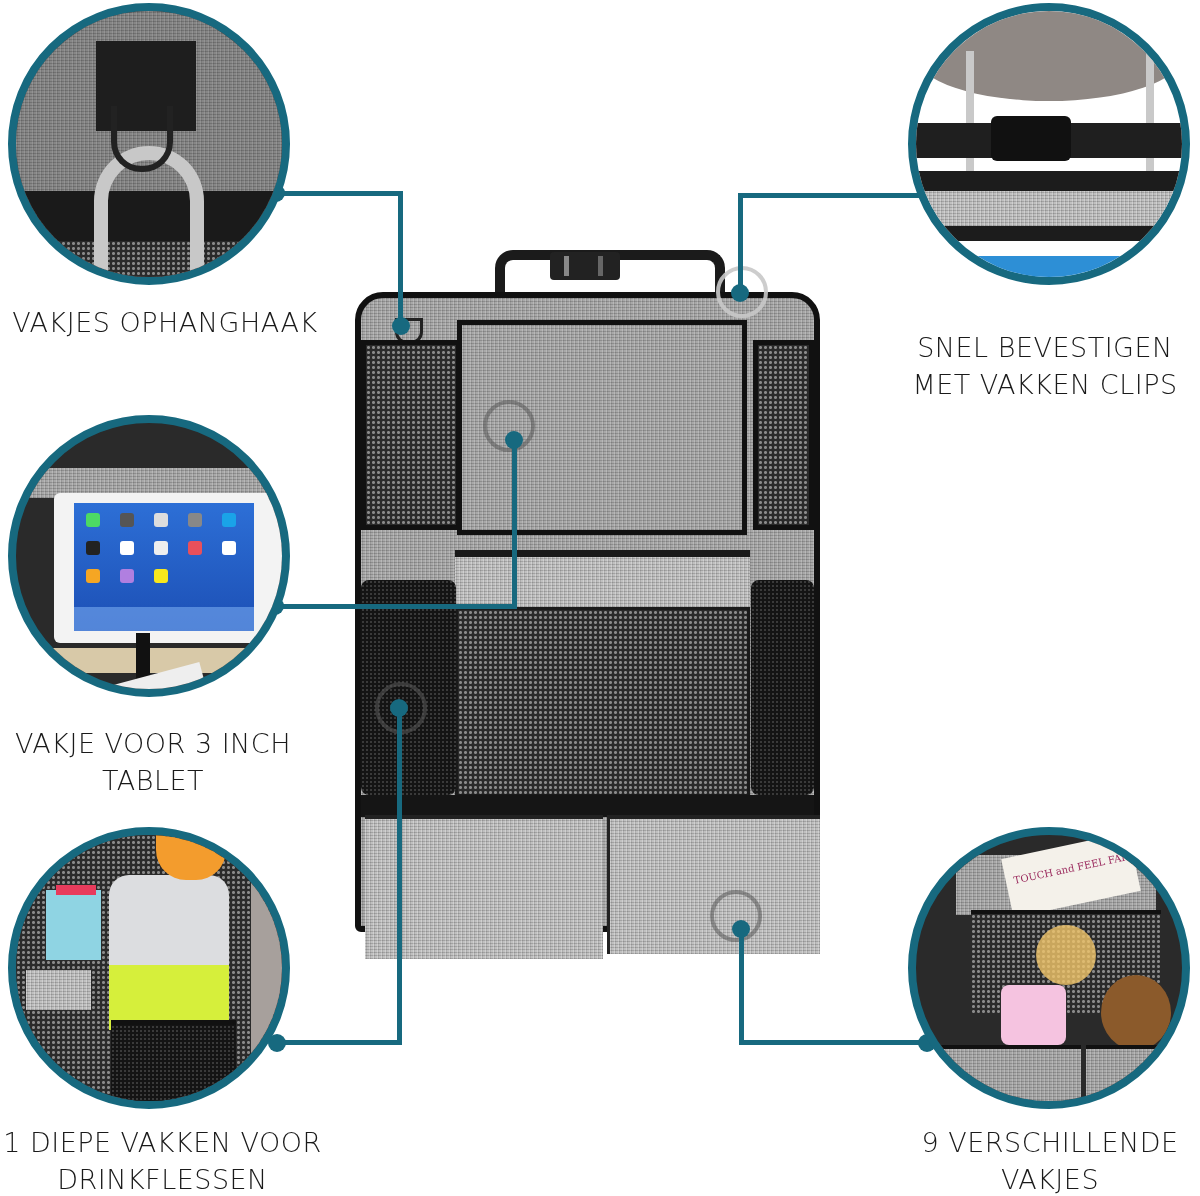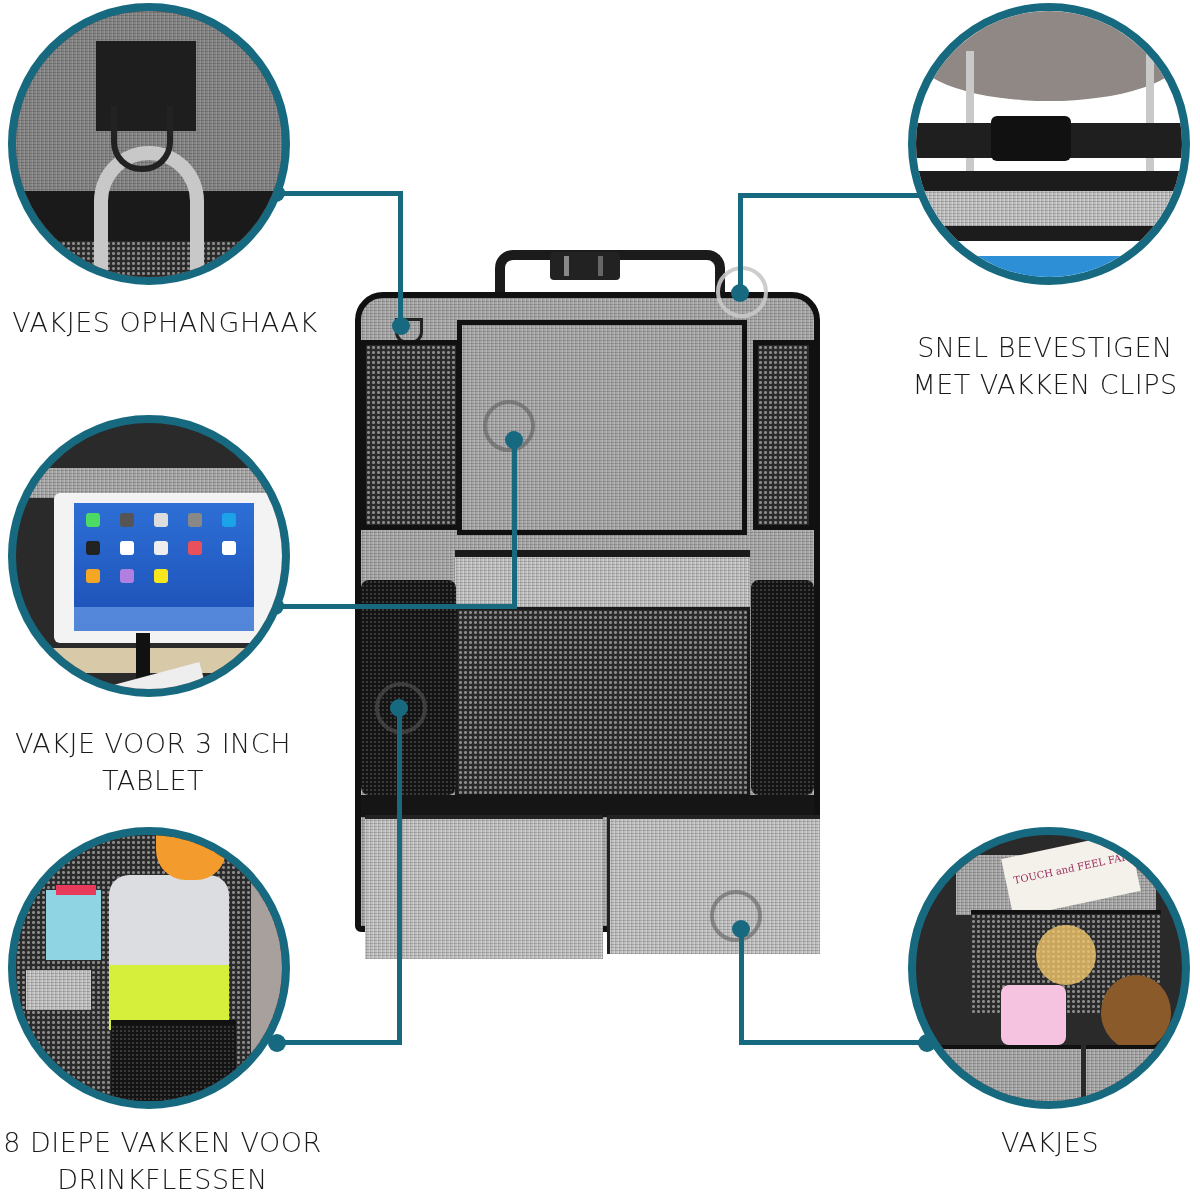--- a/index.html
+++ b/index.html
@@ -172,18 +172,19 @@
 </div>
 <div class="label" style="left:890px;top:306px;width:310px;margin-top:23px;">
   <div>SNEL BEVESTIGEN</div>
   <div>MET VAKKEN CLIPS</div>
 </div>
 <div class="label" style="left:0;top:725px;width:306px;">
   <div>VAKJE VOOR 3 INCH</div>
   <div>TABLET</div>
 </div>
 <div class="label" style="left:0;top:1124px;width:325px;">
-  <div>8 DIEPE VAKKEN VOOR</div>
+  <div>1 DIEPE VAKKEN VOOR</div>
   <div>DRINKFLESSEN</div>
 </div>
 <div class="label" style="left:905px;top:1124px;width:290px;">
+  <div>9 VERSCHILLENDE</div>
   <div>VAKJES</div>
 </div>
 
 </body></html>

